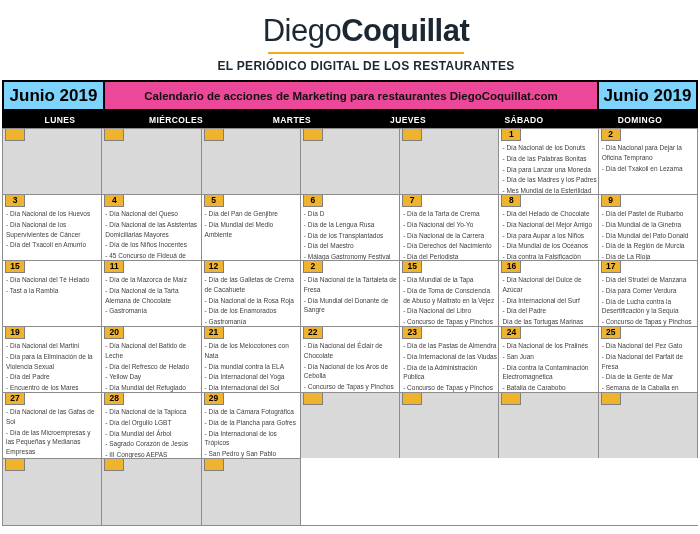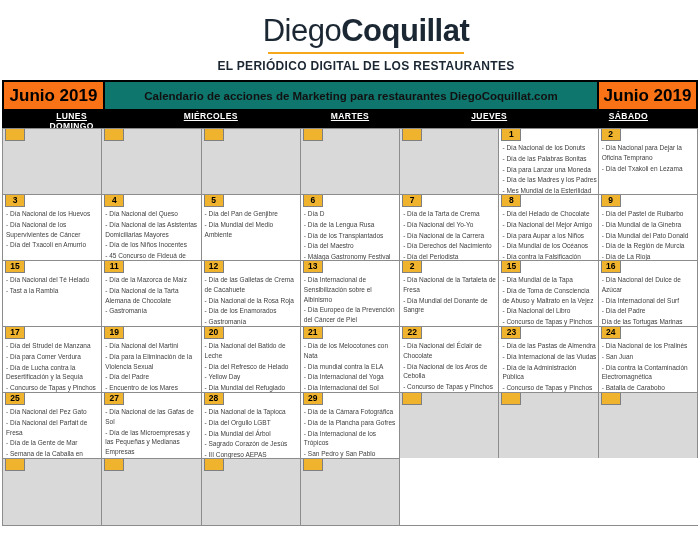--- a/index.html
+++ b/index.html
@@ -19,30 +19,30 @@
   
   .masthead{height:80px;text-align:center;padding-top:15px;margin-left:32px;}
   .logo-text{font-size:31px;color:var(--navy);letter-spacing:-0.5px;line-height:1.05;}
   .logo-text .bold{font-weight:bold;}
   .logo-rule{height:2px;background:var(--gold);width:196px;margin:4px auto 5px auto;}
   .tagline{font-size:12px;font-weight:bold;color:var(--navy);letter-spacing:0.3px;}
   
   .cal{margin:0 2px;}
   .month-row{display:grid;grid-template-columns:103px 1fr 101px;height:31px;}
   .month-box{
-    border:2px solid #000;background:#f97316;
+    border:2px solid #000;background:#7dd3fc;
     display:flex;align-items:center;justify-content:center;
     font-size:17px;font-weight:bold;color:#000;
   }
   .title-box{
-    border-top:2px solid #000;border-bottom:2px solid #000;background:#0f766e;
+    border-top:2px solid #000;border-bottom:2px solid #000;background:#ec4899;
     display:flex;align-items:center;justify-content:center;
     font-size:11.5px;font-weight:bold;color:#111;
   }
-  .weekdays{display:grid;grid-template-columns:repeat(5,1fr);background:#000;color:#fff;height:17px;text-decoration:underline;}
+  .weekdays{display:grid;grid-template-columns:repeat(6,1fr);background:#000;color:#fff;height:17px;}
   .weekday{
     display:flex;align-items:center;justify-content:center;
     font-size:8.5px;font-weight:bold;letter-spacing:0.4px;
   }
   .grid{
     display:grid;grid-template-columns:repeat(7,1fr);
     grid-template-rows:repeat(5,66px) 67px;
     border-left:1px solid var(--line);border-bottom:1px solid var(--line);
   }
   .cell{
@@ -176,25 +176,20 @@
         <div class="event">- Gastromanía</div>
       </div>
       <div class="cell">
         <div class="daybox">12</div>
         <div class="event">- Día de las Galletas de Crema de Cacahuete</div>
         <div class="event">- Día Nacional de la Rosa Roja</div>
         <div class="event">- Día de los Enamorados</div>
         <div class="event">- Gastromanía</div>
       </div>
       <div class="cell">
-        <div class="daybox">13</div>
-        <div class="event">- Día Internacional de Sensibilización sobre el Albinismo</div>
-        <div class="event">- Día Europeo de la Prevención del Cáncer de Piel</div>
-      </div>
-      <div class="cell">
         <div class="daybox">2</div>
         <div class="event">- Día Nacional de la Tartaleta de Fresa</div>
         <div class="event">- Día Mundial del Donante de Sangre</div>
       </div>
       <div class="cell">
         <div class="daybox">15</div>
         <div class="event">- Día Mundial de la Tapa</div>
         <div class="event">- Día de Toma de Consciencia de Abuso y Maltrato en la Vejez</div>
         <div class="event">- Día Nacional del Libro</div>
         <div class="event">- Concurso de Tapas y Pinchos</div>

